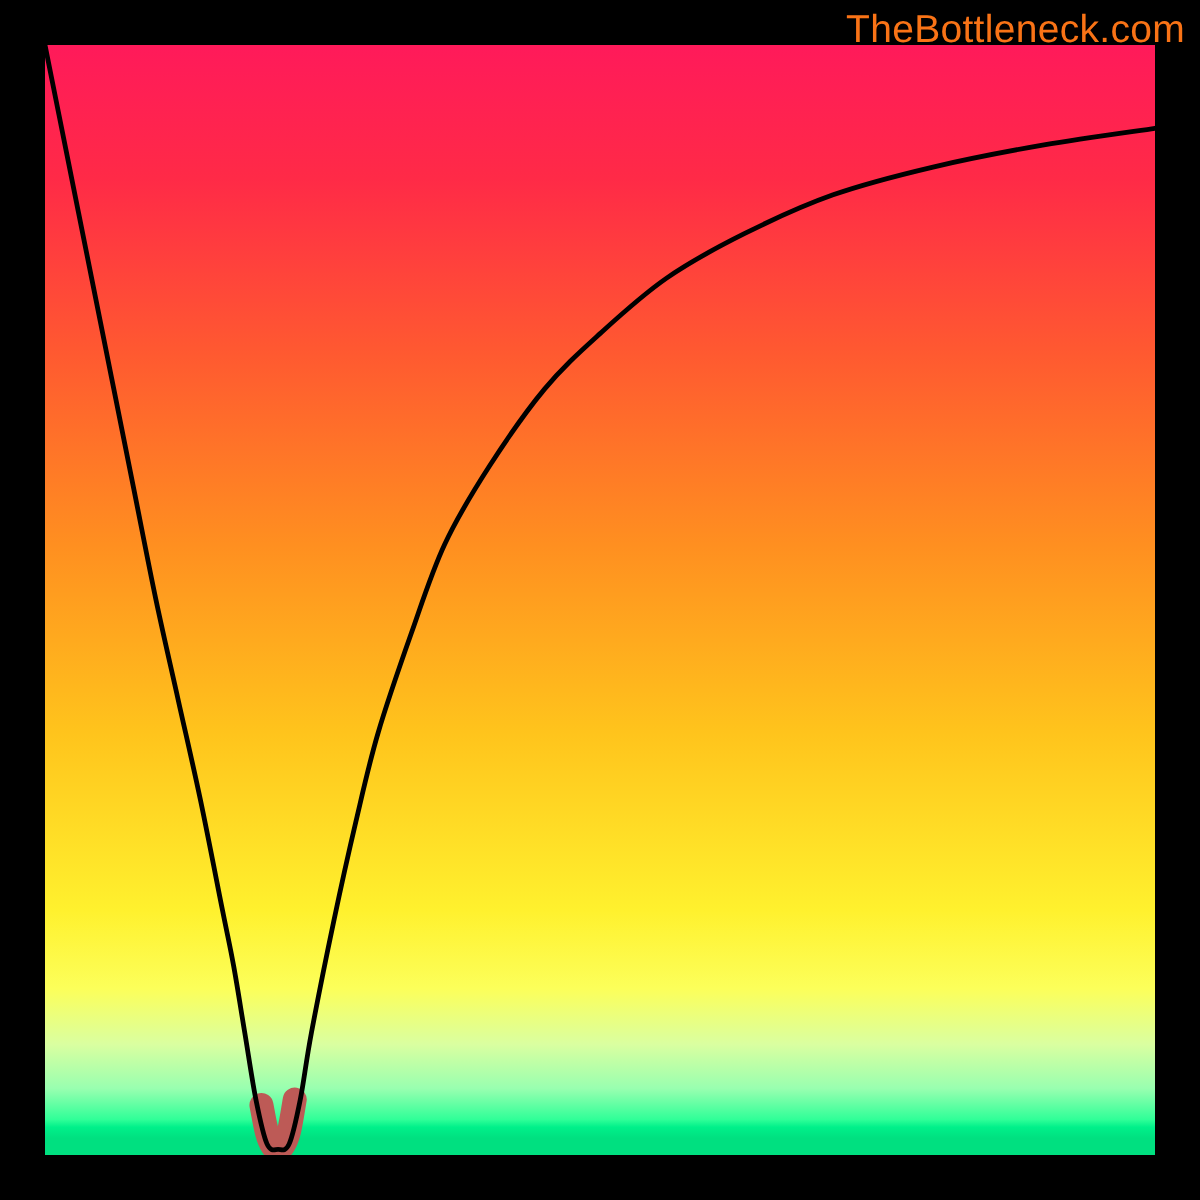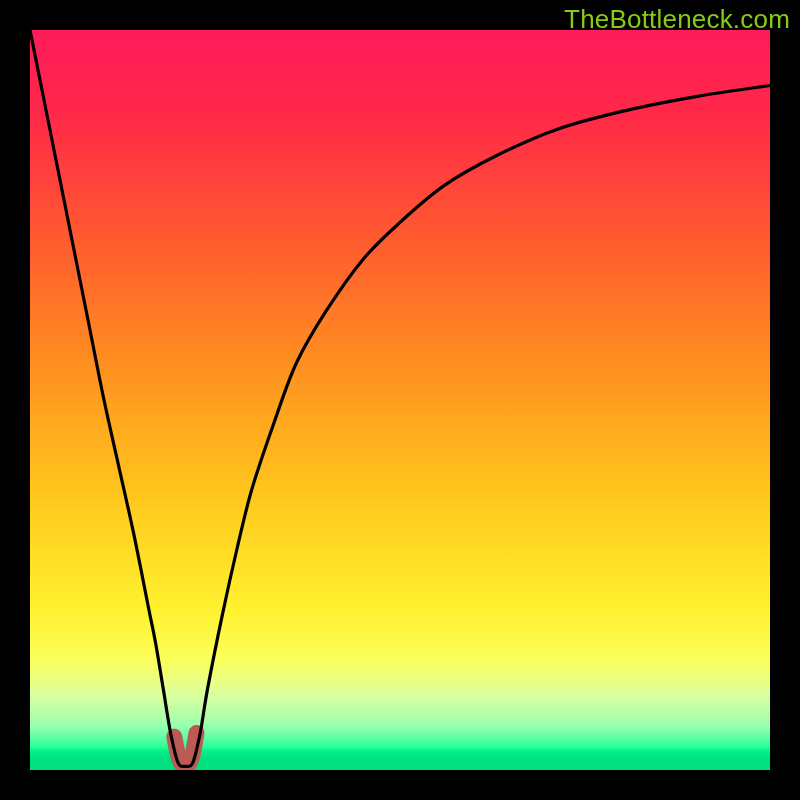--- a/index.html
+++ b/index.html
@@ -35,21 +35,21 @@
   .curve-svg {
     position: absolute;
     top: 0; left: 0;
     width: 100%;
     height: 100%;
   }
   .watermark {
     position: absolute;
     top: 4px;
     right: 10px;
-    color: #84cc16;
+    color: #f97316;
     font-size: 26px;
     font-weight: 400;
     letter-spacing: 0.2px;
     user-select: none;
   }
 </style>
 </head>
 <body>
 
 <div class="frame">

